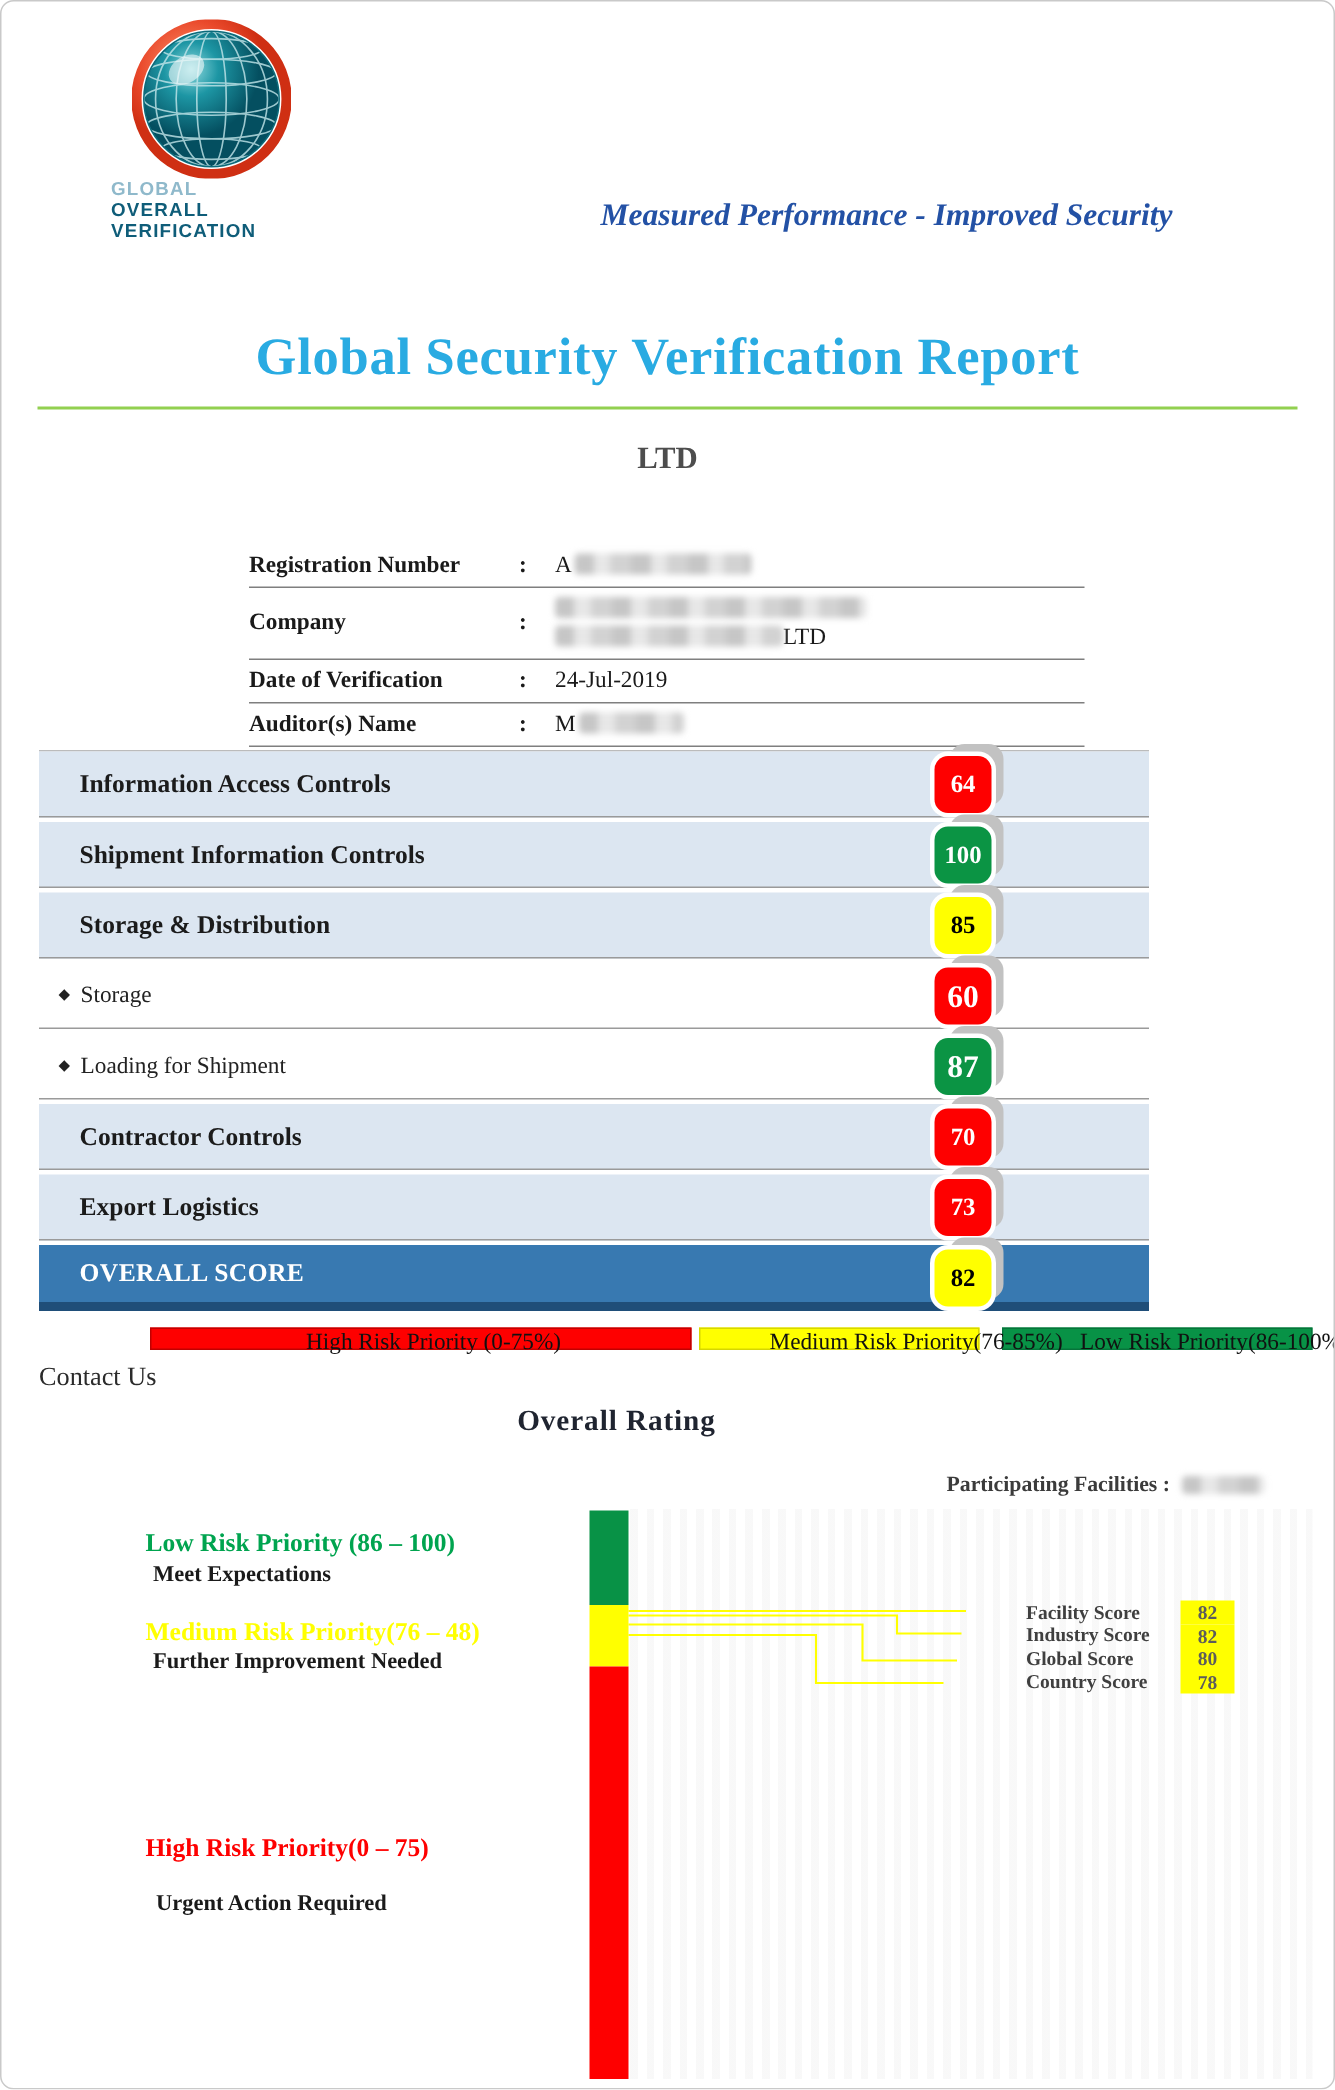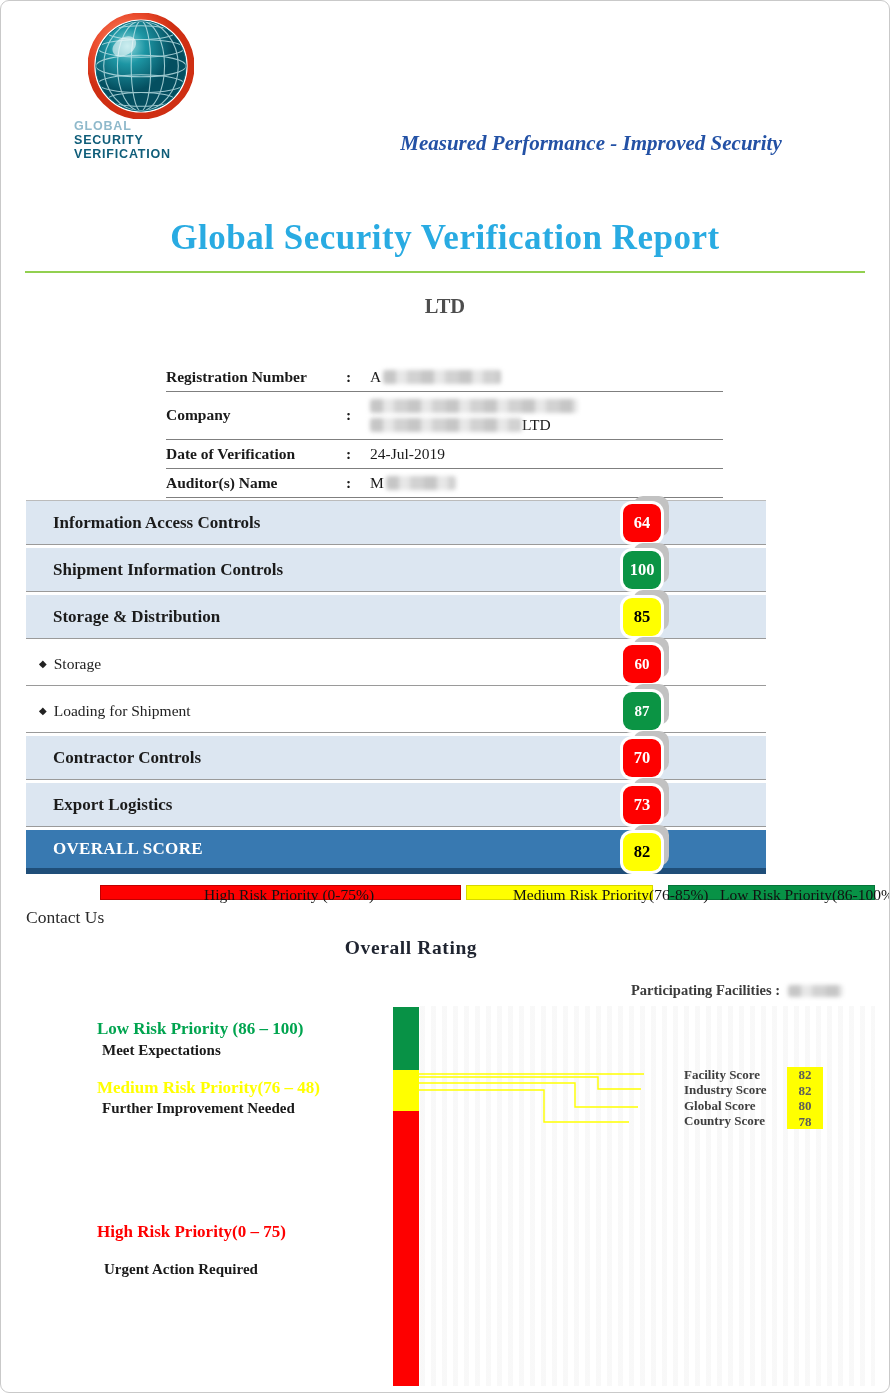--- a/index.html
+++ b/index.html
@@ -47,21 +47,21 @@
   .srow.bg{background:var(--row-bg,#dce6f1);}
   .slabel{font-weight:bold;font-size:17px;color:#1b1b1b;}
   .srow.sub{padding-left:13px;}
   .srow.sub .slabel{font-weight:normal;font-size:15.5px;color:#222;}
   .diamond{font-size:10px;margin-right:7px;vertical-align:2px;}
   .badge-wrap{position:absolute;left:597px;top:3px;width:38px;height:38px;}
   .badge-wrap::before{content:"";position:absolute;left:10px;top:-8px;width:36px;height:41px;
                       background:#c2c2c2;border-radius:10px;}
   .badge{position:absolute;inset:0;border-radius:9px;display:flex;align-items:center;
          justify-content:center;font-weight:bold;font-size:16.5px;box-shadow:0 0 0 3px #fff;}
-  .srow.sub .badge{font-size:15px;}
+  .srow.sub .badge{font-size:21px;}
   .badge[data-color="red"]{background:var(--score-red,#fe0000);color:#fff;}
   .badge[data-color="green"]{background:var(--score-green,#0b9444);color:#fff;}
   .badge[data-color="yellow"]{background:var(--score-yellow,#ffff00);color:#000;}
   .srow.overall{background:var(--overall-bg,#3879b1);border-bottom:6px solid var(--overall-border,#1f4e79);}
   .srow.overall .slabel{color:#fff;letter-spacing:.3px;}
 
   
   .legend-bar{left:99px;top:884px;height:15px;display:flex;}
   .seg{box-sizing:border-box;height:15px;}
   .seg.red{width:361px;background:var(--score-red,#fe0000);border:1px solid #c00000;margin-right:5px;}
@@ -132,21 +132,21 @@
         <ellipse cx="54" cy="54" rx="46" ry="11"></ellipse>
         <ellipse cx="54" cy="72" rx="44" ry="9"></ellipse>
         <ellipse cx="54" cy="88" rx="34" ry="7"></ellipse>
         <ellipse cx="54" cy="20" rx="34" ry="7"></ellipse>
       </g>
       <circle cx="54" cy="54" r="46" fill="none" stroke="#0b6a7a" stroke-width="1"></circle>
       <ellipse cx="37" cy="34" rx="13" ry="9" fill="#ffffff" opacity=".55" transform="rotate(-32 37 34)"></ellipse>
     </svg>
     <div class="logo-text">
       <div class="lt-global">GLOBAL</div>
-      <div class="lt-dark">SECURITY</div>
+      <div class="lt-dark">OVERALL</div>
       <div class="lt-dark">VERIFICATION</div>
     </div>
   </div>
 
   <div class="abs tagline">Measured Performance - Improved Security</div>
   <h1 class="abs title">Global Security Verification Report</h1>
   <div class="abs divider"></div>
 
   <div class="abs company-heading">
     <div>LTD</div>

